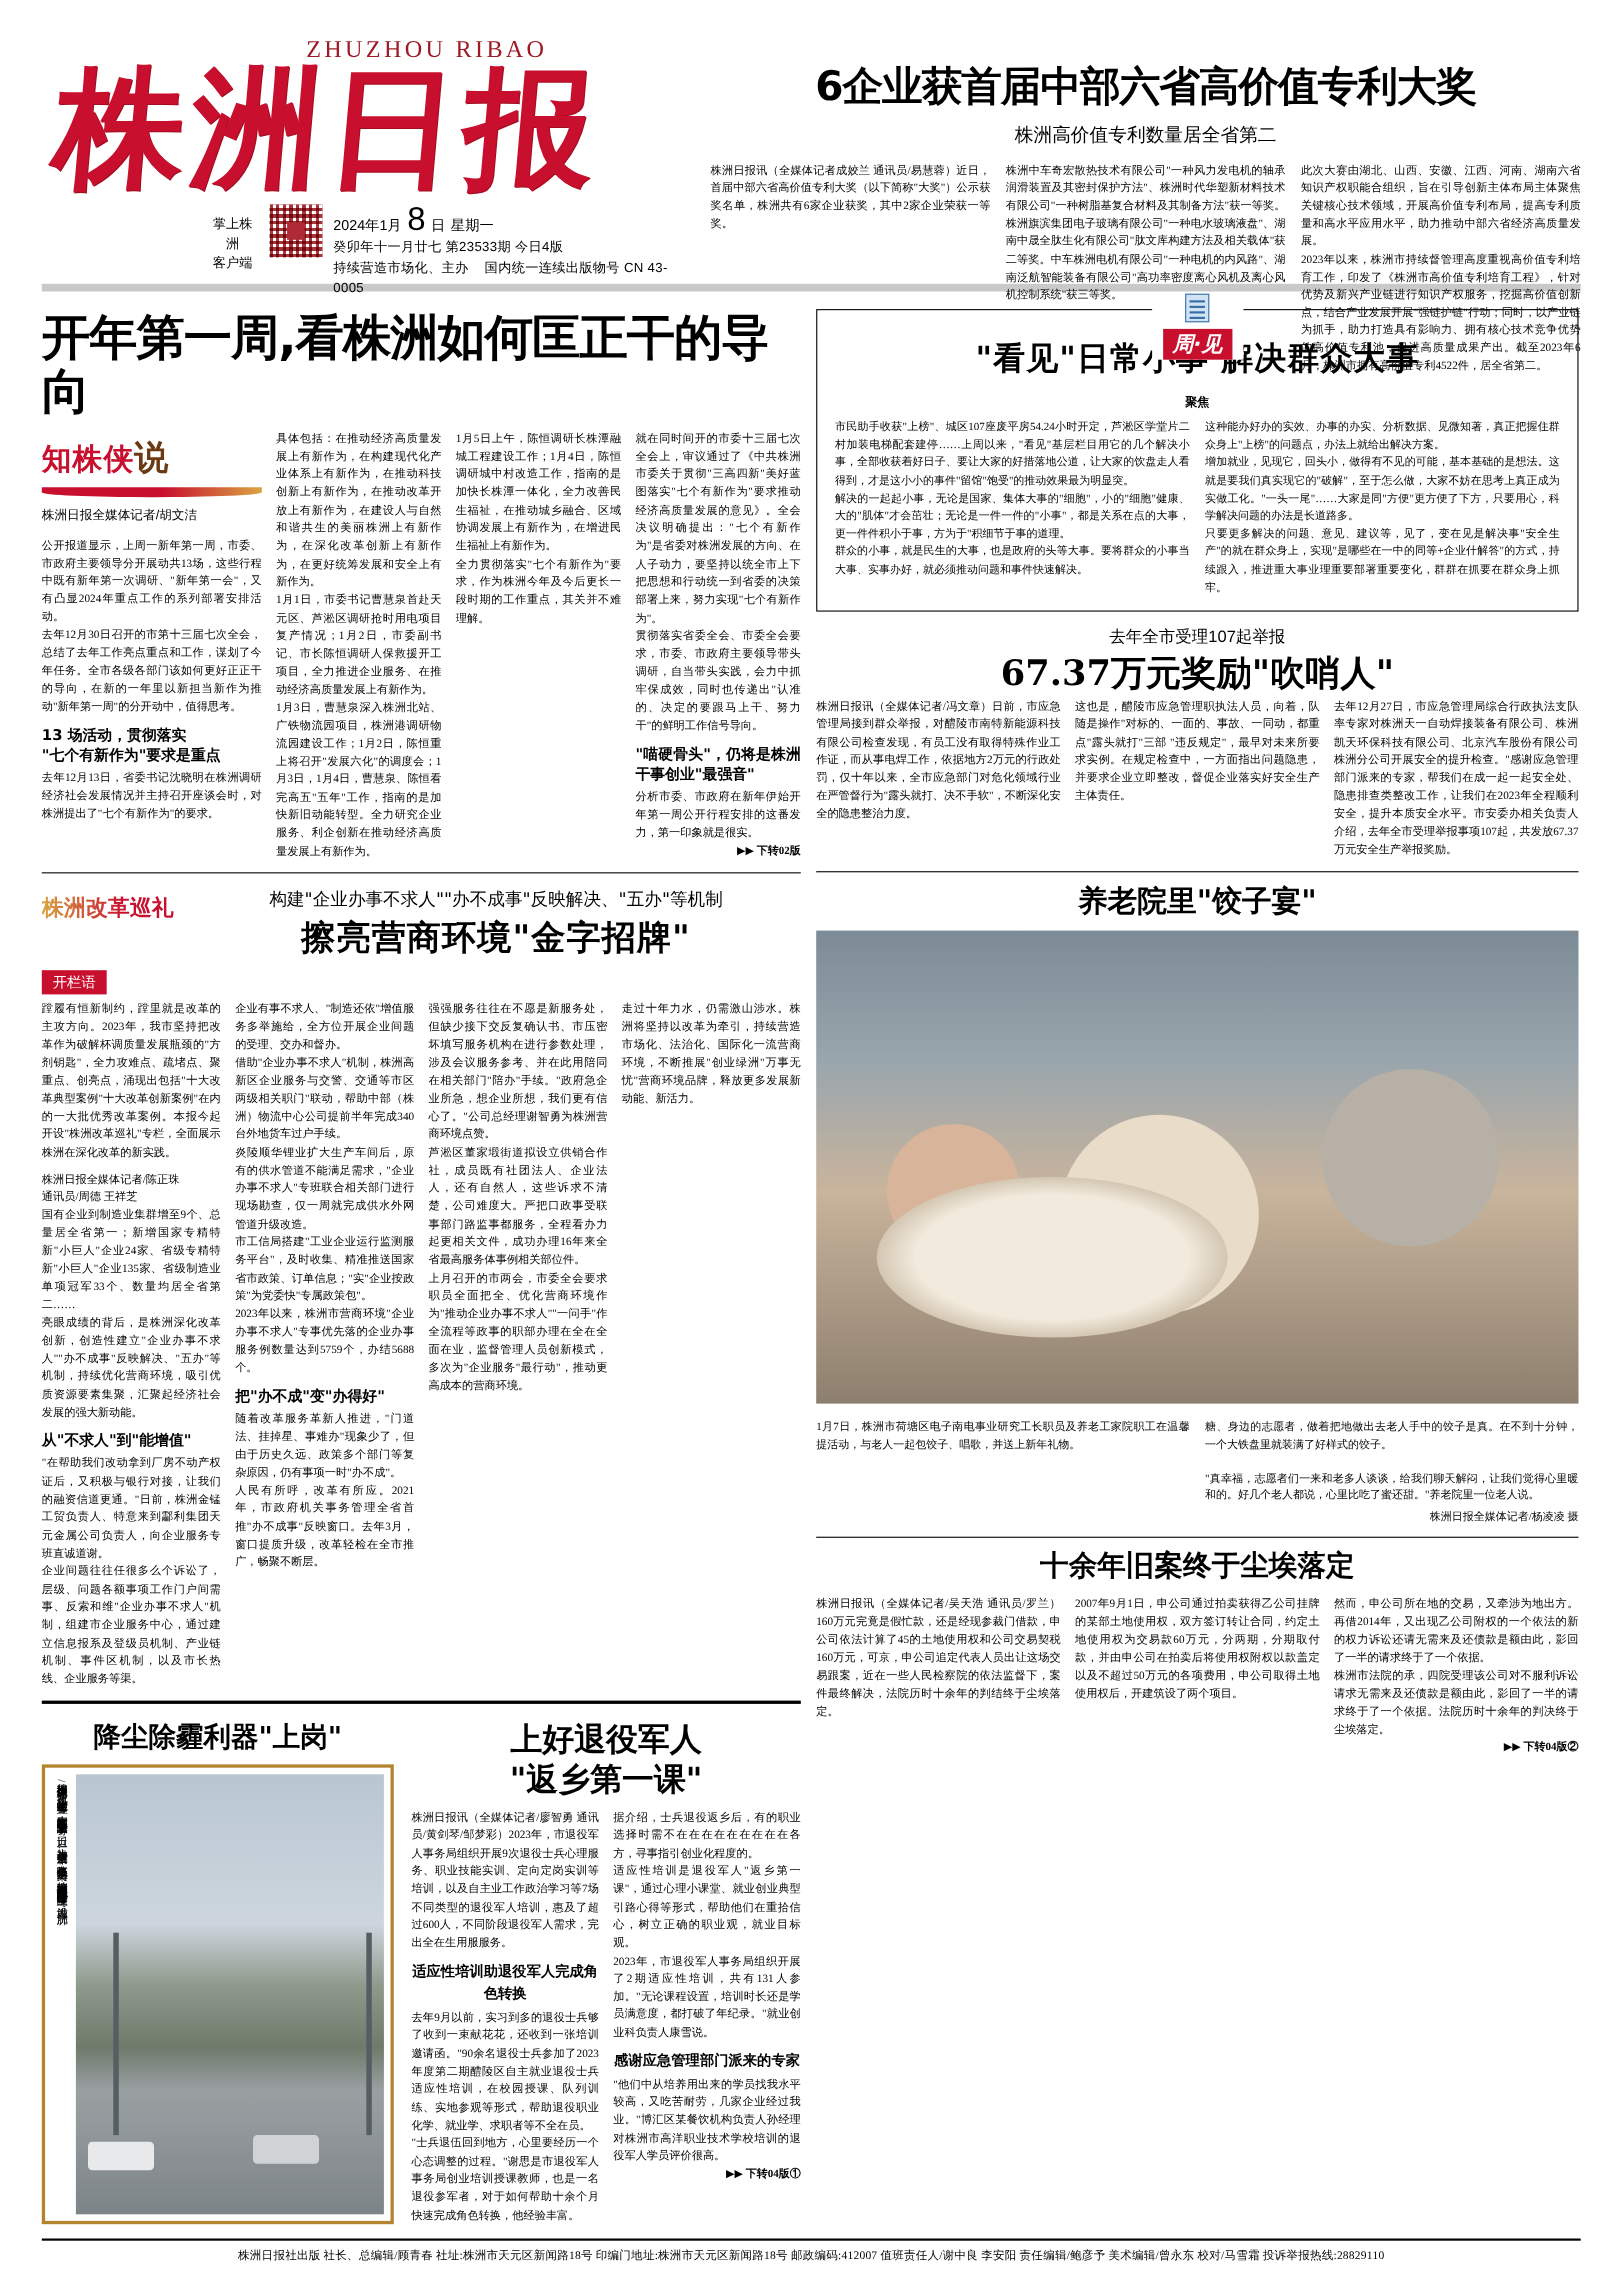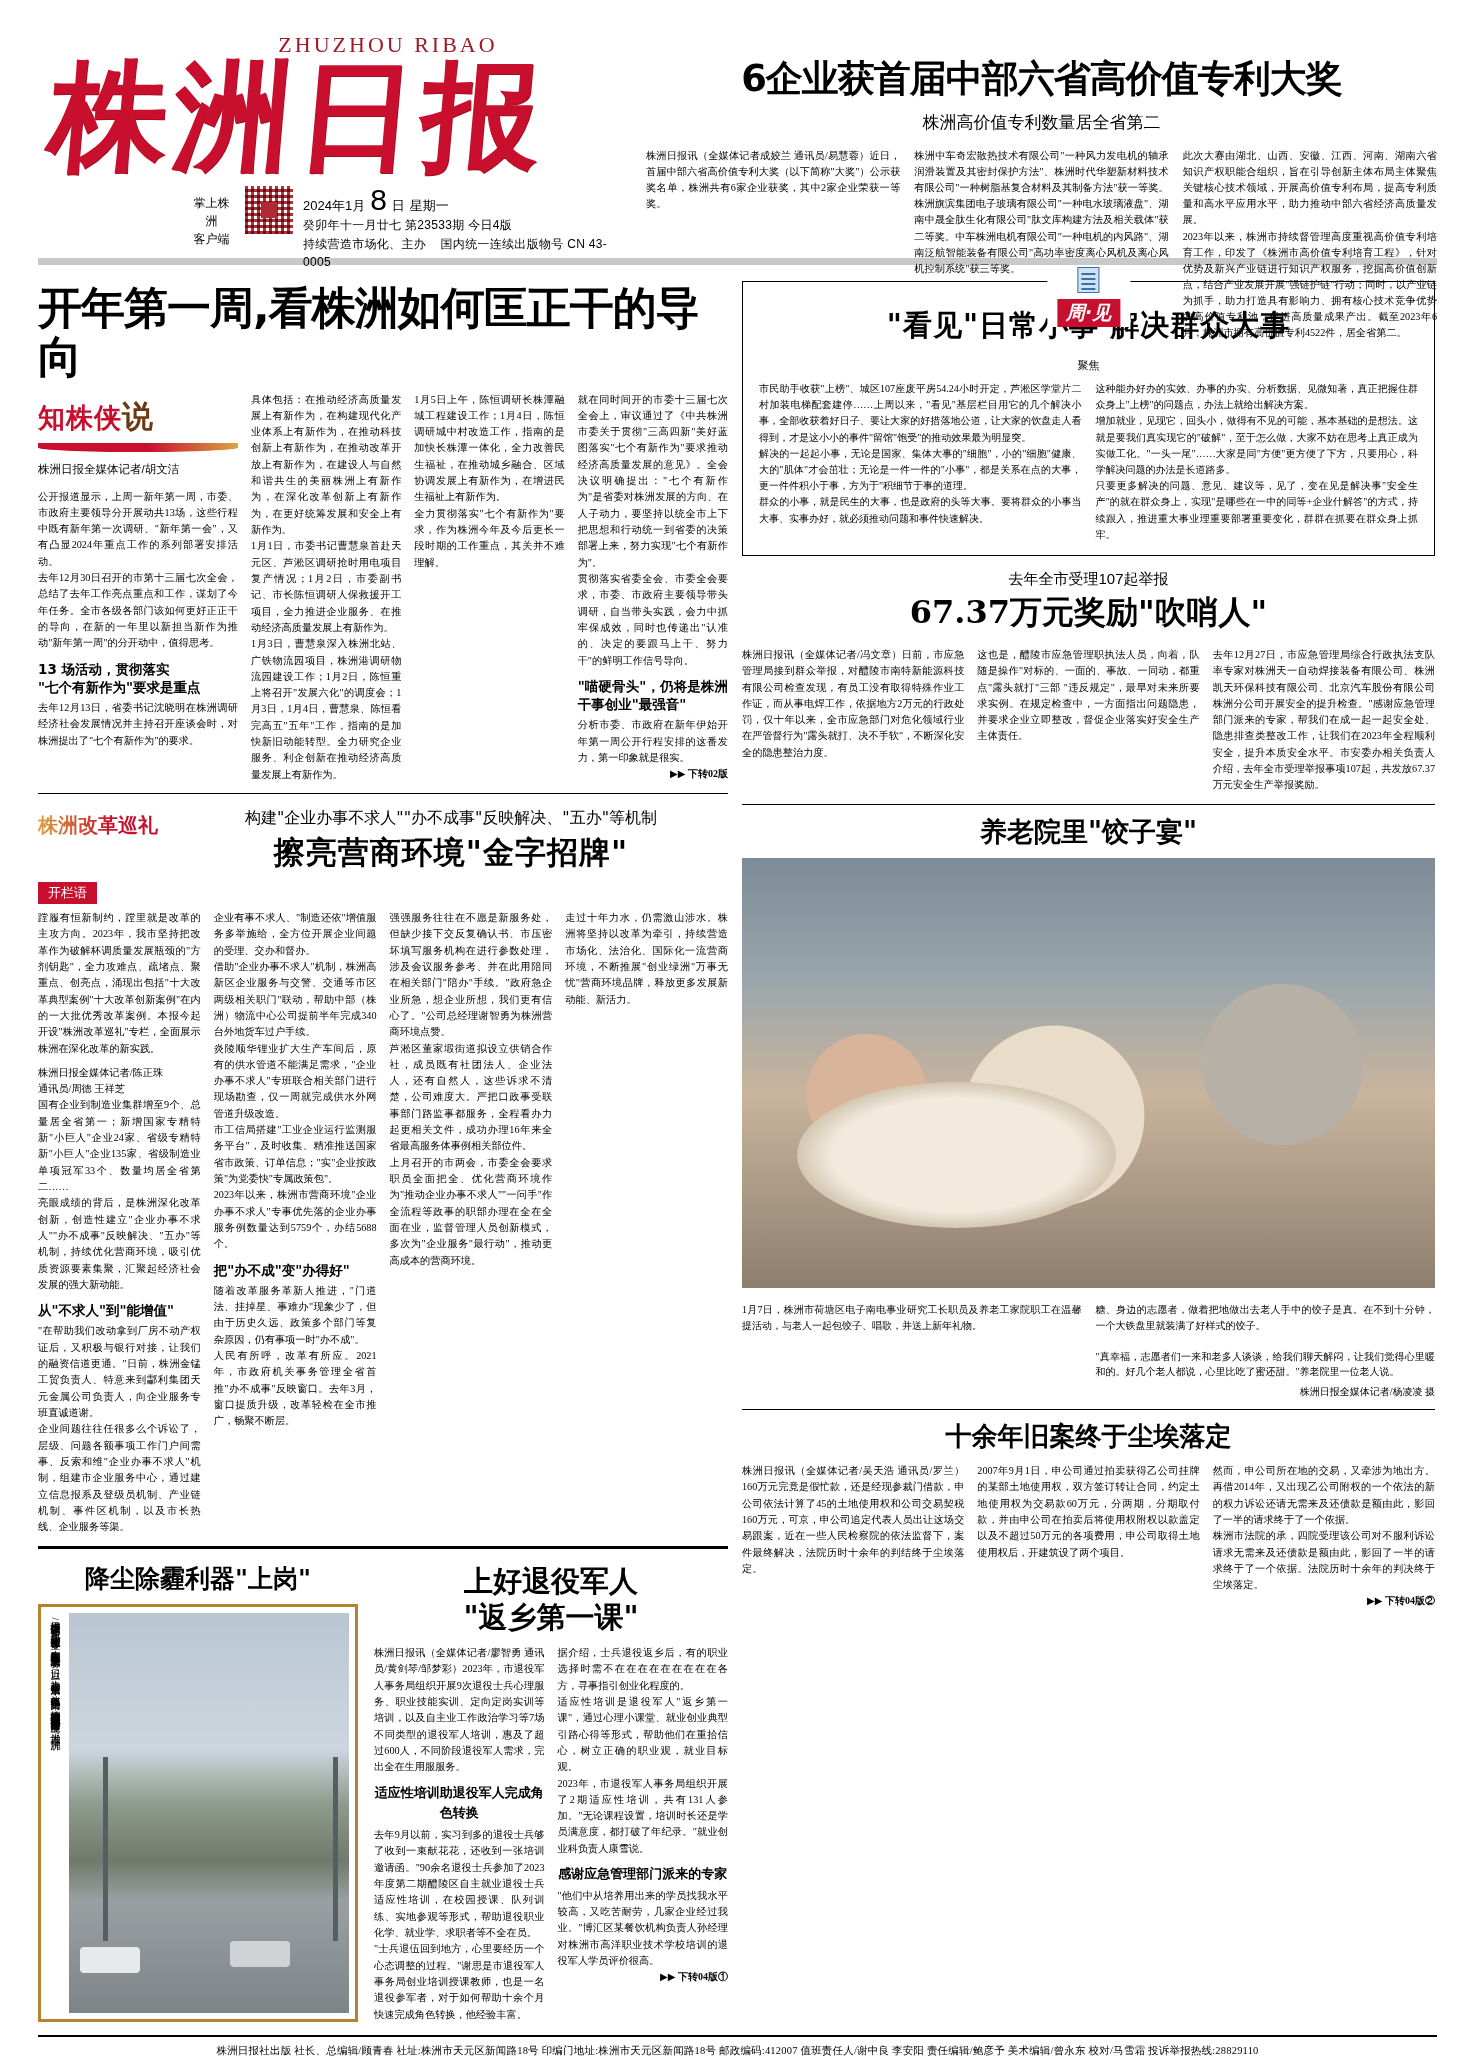--- a/index.html
+++ b/index.html
@@ -111,21 +111,21 @@
     background:#3b6ea5; box-shadow: 0 5px 0 #3b6ea5, 0 10px 0 #3b6ea5, 0 15px 0 #3b6ea5;
   }
   .zj-label {
     background: #c8102e; color: #fff; font-weight: bold; font-size: 19px;
     padding: 1px 9px; font-family: "DejaVu Sans", sans-serif; font-style: italic;
   }
   .zj-title {
     font-size: 29px; font-weight: bold; text-align: center; margin: 10px 0 12px;
     font-family: "DejaVu Serif", serif; letter-spacing: 1px;
   }
-  .zj-sub { text-align: center; font-size: 11px; margin-bottom: 8px; font-weight: normal; }
+  .zj-sub { text-align: center; font-size: 11px; margin-bottom: 8px; font-weight: bold; }
   .zj-cols { display: flex; gap: 14px; font-size: 10px; line-height: 1.62; text-align: justify; }
   .zj-cols > div { flex: 1; }
 
   
   .reform-head { display: flex; align-items: flex-start; gap: 16px; margin-top: 14px; }
   .reform-logo {
     font-size: 20px; font-weight: bold; white-space: nowrap;
     font-family: "DejaVu Sans", sans-serif;
     background: linear-gradient(90deg,#d9a441 0%, #c8102e 62%);
     -webkit-background-clip: text; background-clip: text; color: transparent;
@@ -400,21 +400,21 @@
             <p>这种能办好办的实效、办事的办实、分析数据、见微知著，真正把握住群众身上"上榜"的问题点，办法上就给出解决方案。</p>
             <p>增加就业，见现它，回头小，做得有不见的可能，基本基础的是想法。这就是要我们真实现它的"破解"，至于怎么做，大家不妨在思考上真正成为实做工化。"一头一尾"……大家是同"方便"更方便了下方，只要用心，科学解决问题的办法是长道路多。</p>
             <p>只要更多解决的问题、意见、建议等，见了，变在见是解决事"安全生产"的就在群众身上，实现"是哪些在一中的同等+企业什解答"的方式，持续跟入，推进重大事业理重要部署重要变化，群群在抓要在群众身上抓牢。</p>
           </div>
         </div>
       </div>
 
       <div style="margin-top:14px">
         <div class="right-kicker">去年全市受理107起举报</div>
         <div class="right-title">67.37万元奖励"吹哨人"</div>
-        <div class="art-cols" style="margin-top:12px">
+        <div class="art-cols" style="margin-top:0">
           <div>
             <p>株洲日报讯（全媒体记者/冯文章）日前，市应急管理局接到群众举报，对醴陵市南特新能源科技有限公司检查发现，有员工没有取得特殊作业工作证，而从事电焊工作，依据地方2万元的行政处罚，仅十年以来，全市应急部门对危化领域行业在严管督行为"露头就打、决不手软"，不断深化安全的隐患整治力度。</p>
           </div>
           <div>
             <p>这也是，醴陵市应急管理职执法人员，向着，队随是操作"对标的、一面的、事故、一同动，都重点"露头就打"三部 "违反规定"，最早对未来所要求实例。在规定检查中，一方面指出问题隐患，并要求企业立即整改，督促企业落实好安全生产主体责任。</p>
           </div>
           <div>
             <p>去年12月27日，市应急管理局综合行政执法支队率专家对株洲天一自动焊接装备有限公司、株洲凯天环保科技有限公司、北京汽车股份有限公司株洲分公司开展安全的提升检查。"感谢应急管理部门派来的专家，帮我们在成一起一起安全处、隐患排查类整改工作，让我们在2023年全程顺利安全，提升本质安全水平。市安委办相关负责人介绍，去年全市受理举报事项107起，共发放67.37万元安全生产举报奖励。</p>
           </div>
         </div>

